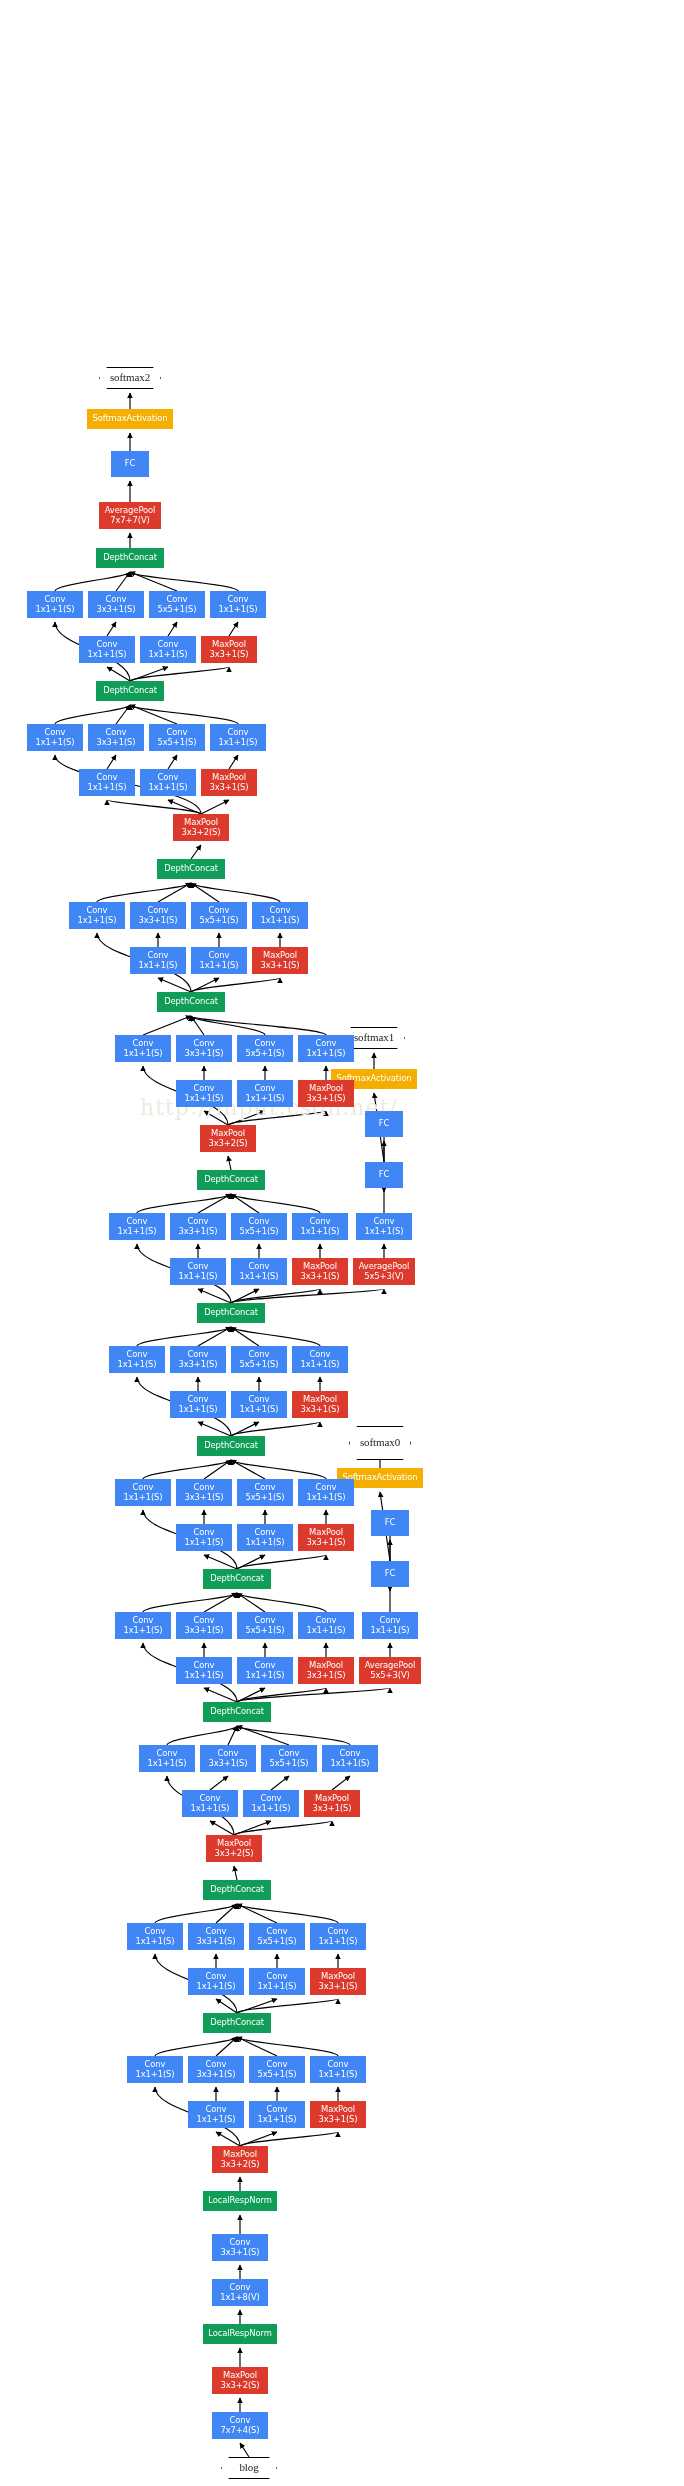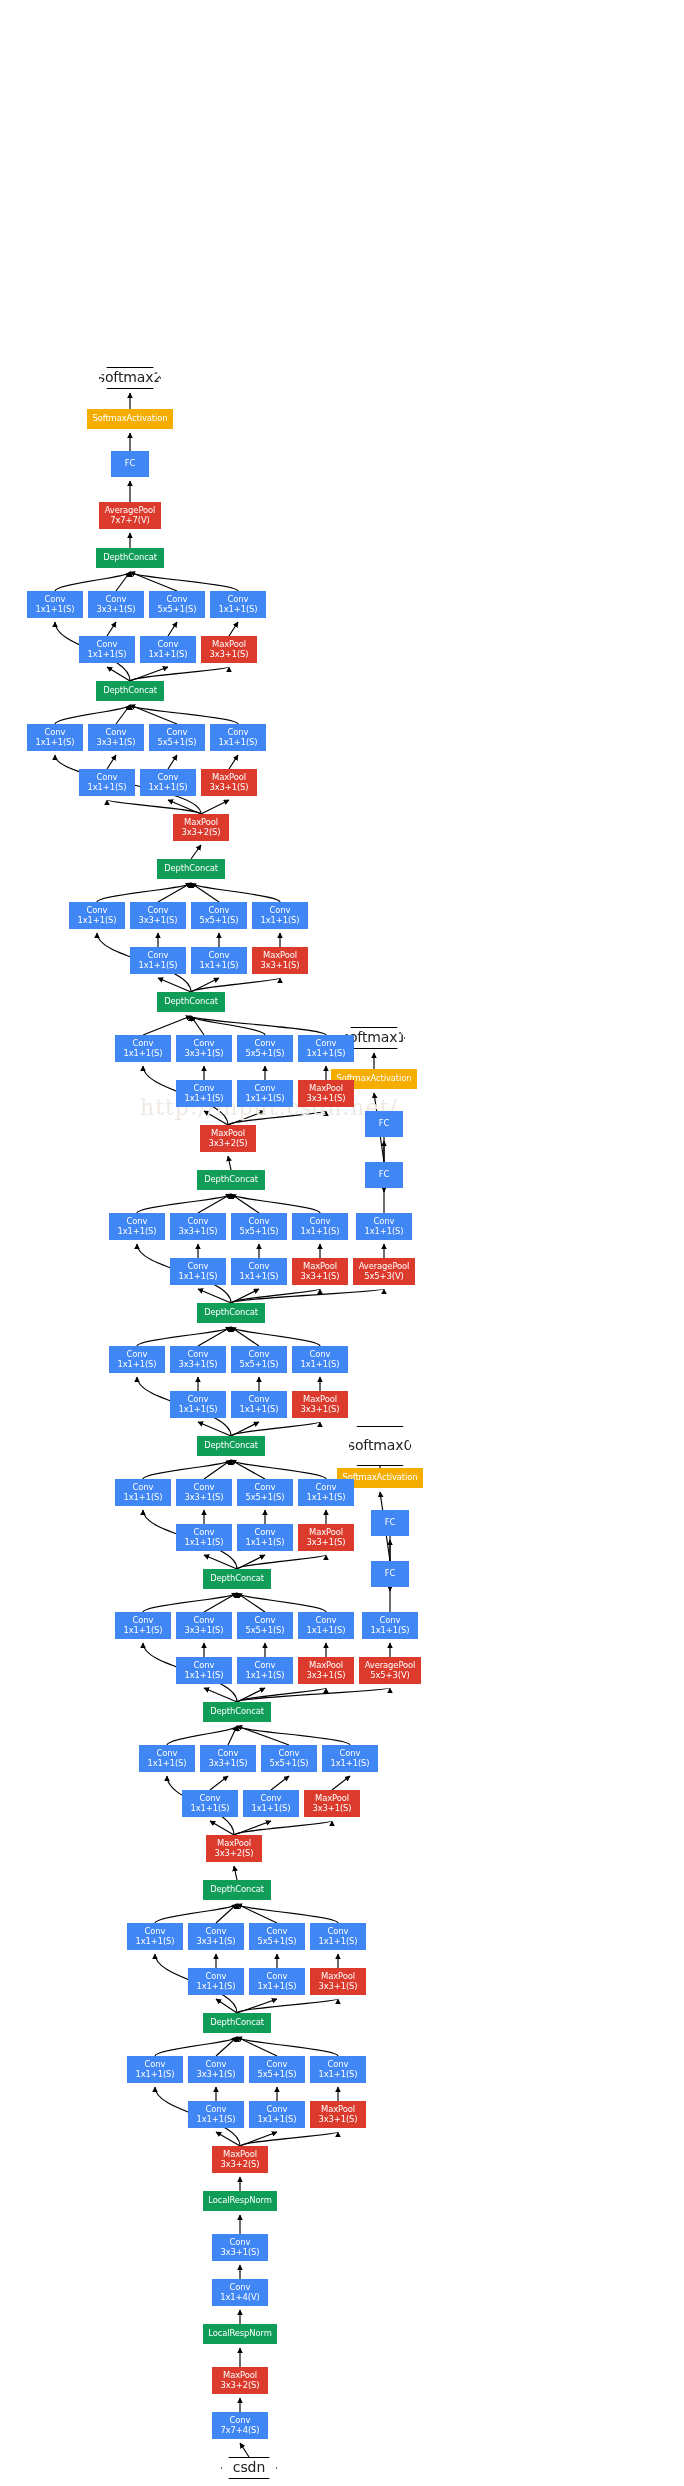--- a/index.html
+++ b/index.html
@@ -31,23 +31,24 @@
   .conv{background:#4086f4;}
   .pool{background:#db3a2c;}
   .concat{background:#109d58;}
   .norm{background:#109d58;}
   .act{background:#f5ad00;}
   .fc{background:#4086f4;}
   .term{
     background:#ffffff;
     color:#222222;
     border:1.1px solid #000000;
-    font-size:14px;
+    font-size:11px;
     -webkit-clip-path:polygon(8px 0,calc(100% - 8px) 0,100% 50%,calc(100% - 8px) 100%,8px 100%,0 50%);
     clip-path:polygon(8px 0,calc(100% - 8px) 0,100% 50%,calc(100% - 8px) 100%,8px 100%,0 50%);
+    font-family:Liberation Serif, serif;
   }
   #watermark{
     position:absolute;
     left:140px;
     top:1095px;
     font-size:22px;
     font-family:"DejaVu Serif","Liberation Serif",serif;
     color:#efe9e2;
     letter-spacing:1px;
     z-index:1;
@@ -212,36 +213,36 @@
         <path d="M 130 502 L 130 481" marker-end="url(#arrow)"></path>
         <path d="M 130 451 L 130 433" marker-end="url(#arrow)"></path>
         <path d="M 130 409 L 130 393" marker-end="url(#arrow)"></path>
       </g>
   </svg>
 
   <div id="watermark">http://input.csdn.net/</div>
 
   <div id="node-layer">
       <div class="node term" style="left: 221px; top: 2457px; width: 56px; height: 22px;">
-        <span class="l1">csdn</span>
+        <span class="l1">blog</span>
       </div>
       <div class="node conv" style="left: 212px; top: 2412px; width: 56px; height: 27px;">
         <span class="l1">Conv</span>
         <span class="l2">7x7+4(S)</span>
       </div>
       <div class="node pool" style="left: 212px; top: 2367px; width: 56px; height: 27px;">
         <span class="l1">MaxPool</span>
         <span class="l2">3x3+2(S)</span>
       </div>
       <div class="node norm" style="left: 203px; top: 2324px; width: 74px; height: 20px;">
         <span class="l1">LocalRespNorm</span>
       </div>
       <div class="node conv" style="left: 212px; top: 2279px; width: 56px; height: 27px;">
         <span class="l1">Conv</span>
-        <span class="l2">1x1+4(V)</span>
+        <span class="l2">1x1+8(V)</span>
       </div>
       <div class="node conv" style="left: 212px; top: 2234px; width: 56px; height: 27px;">
         <span class="l1">Conv</span>
         <span class="l2">3x3+1(S)</span>
       </div>
       <div class="node norm" style="left: 203px; top: 2191px; width: 74px; height: 20px;">
         <span class="l1">LocalRespNorm</span>
       </div>
       <div class="node pool" style="left: 212px; top: 2146px; width: 56px; height: 27px;">
         <span class="l1">MaxPool</span>
@@ -382,21 +383,21 @@
       </div>
       <div class="node fc" style="left: 371px; top: 1561px; width: 38px; height: 26px;">
         <span class="l1">FC</span>
       </div>
       <div class="node fc" style="left: 371px; top: 1510px; width: 38px; height: 26px;">
         <span class="l1">FC</span>
       </div>
       <div class="node act" style="left: 337px; top: 1468px; width: 86px; height: 20px;">
         <span class="l1">SoftmaxActivation</span>
       </div>
-      <div class="node term" style="left: 349px; top: 1426px; width: 62px; height: 40px;">
+      <div class="node term" style="left: 349px; top: 1426px; width: 62px; height: 34px;">
         <span class="l1">softmax0</span>
       </div>
       <div class="node concat" style="left: 203px; top: 1569px; width: 68px; height: 20px;">
         <span class="l1">DepthConcat</span>
       </div>
       <div class="node conv" style="left: 176px; top: 1524px; width: 56px; height: 27px;">
         <span class="l1">Conv</span>
         <span class="l2">1x1+1(S)</span>
       </div>
       <div class="node conv" style="left: 237px; top: 1524px; width: 56px; height: 27px;">

